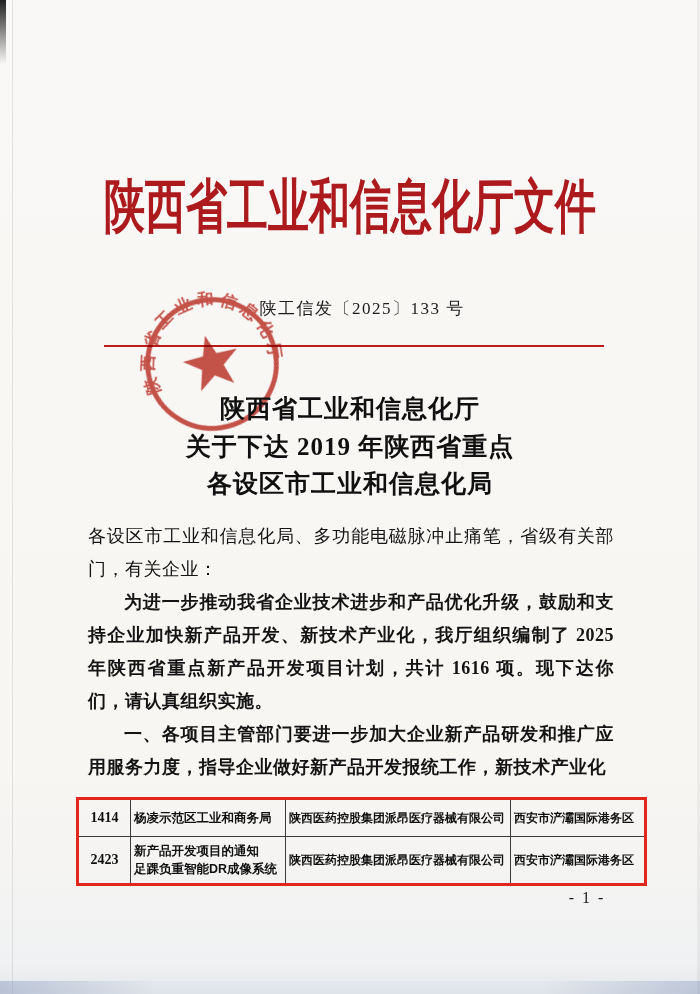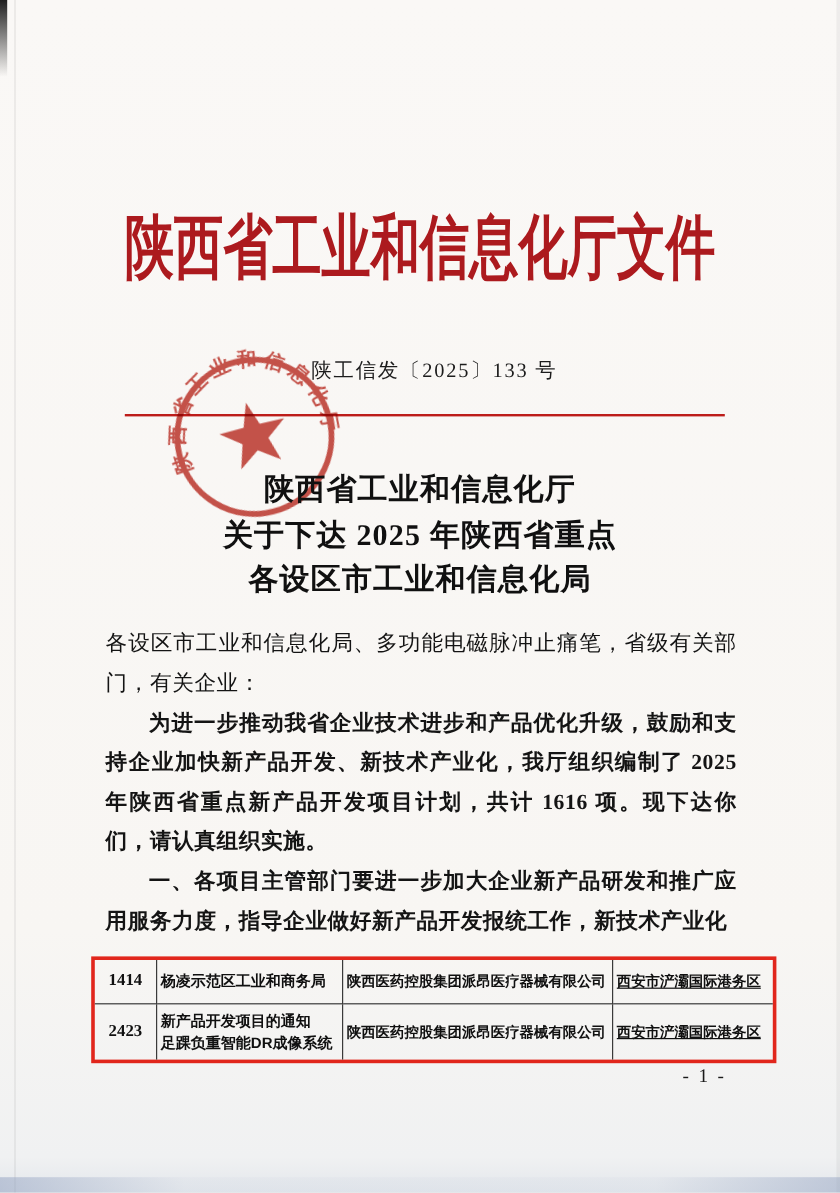--- a/index.html
+++ b/index.html
@@ -59,21 +59,21 @@
   }
   .project-table {
     border-collapse:collapse; border:hidden; table-layout:fixed; width:550px;
     font-family:"Liberation Sans","DejaVu Sans",sans-serif;
     font-size:12.5px; font-weight:bold; color:#101010;
   }
   .project-table td { border:1px solid #3a3a3a; padding:2px 3px; vertical-align:middle; }
   .project-table td.c-no { width:45px; text-align:center; font-family:"Liberation Serif",serif; font-size:14px; }
   .project-table td.c-product { width:148px; white-space:pre-line; line-height:1.45; }
   .project-table td.c-company { width:218px; white-space:nowrap; font-size:12px; }
-  .project-table td.c-district { width:127px; white-space:nowrap; font-size:12px;text-decoration:underline; }
+  .project-table td.c-district { width:127px; white-space:nowrap; font-size:12px; }
   .project-table tr.r1 td { height:32px;margin-top:48px; }
   .project-table tr.r2 td { height:42px; }
 
   .page-number {
     position:absolute; left:537px; top:889px; width:100px; text-align:center;
     font-size:16px; letter-spacing:2px; color:#1a1a1a;
   }
 </style>
 </head>
 <body>
@@ -97,21 +97,21 @@
     </defs>
     <circle cx="75" cy="75" r="66" fill="none" stroke="#c4453c" stroke-width="5"></circle>
     <polygon points="75,45 82.1,65.3 103.5,65.7 86.4,78.7 92.6,99.3 75,87 57.4,99.3 63.6,78.7 46.5,65.7 67.9,65.3" fill="#c4453c"></polygon>
     <text font-size="17" fill="#c4453c" letter-spacing="5" font-family="Liberation Serif, DejaVu Serif, serif" font-weight="bold">
       <textPath href="#sealArc" startOffset="50%" text-anchor="middle">陕西省工业和信息化厅</textPath>
     </text>
   </svg>
 
   <div class="notice-title">
     <div>陕西省工业和信息化厅</div>
-    <div>关于下达 2025 年陕西省重点</div>
+    <div>关于下达 2019 年陕西省重点</div>
     <div>各设区市工业和信息化局</div>
   </div>
 
   <div class="body-text">
     <p>各设区市工业和信息化局、多功能电磁脉冲止痛笔，省级有关部门，有关企业：</p>
     <p class="indent">为进一步推动我省企业技术进步和产品优化升级，鼓励和支持企业加快新产品开发、新技术产业化，我厅组织编制了 2025 年陕西省重点新产品开发项目计划，共计 1616 项。现下达你们，请认真组织实施。</p>
     <p class="indent">一、各项目主管部门要进一步加大企业新产品研发和推广应用服务力度，指导企业做好新产品开发报统工作，新技术产业化</p>
   </div>
 
   <div class="table-highlight">

